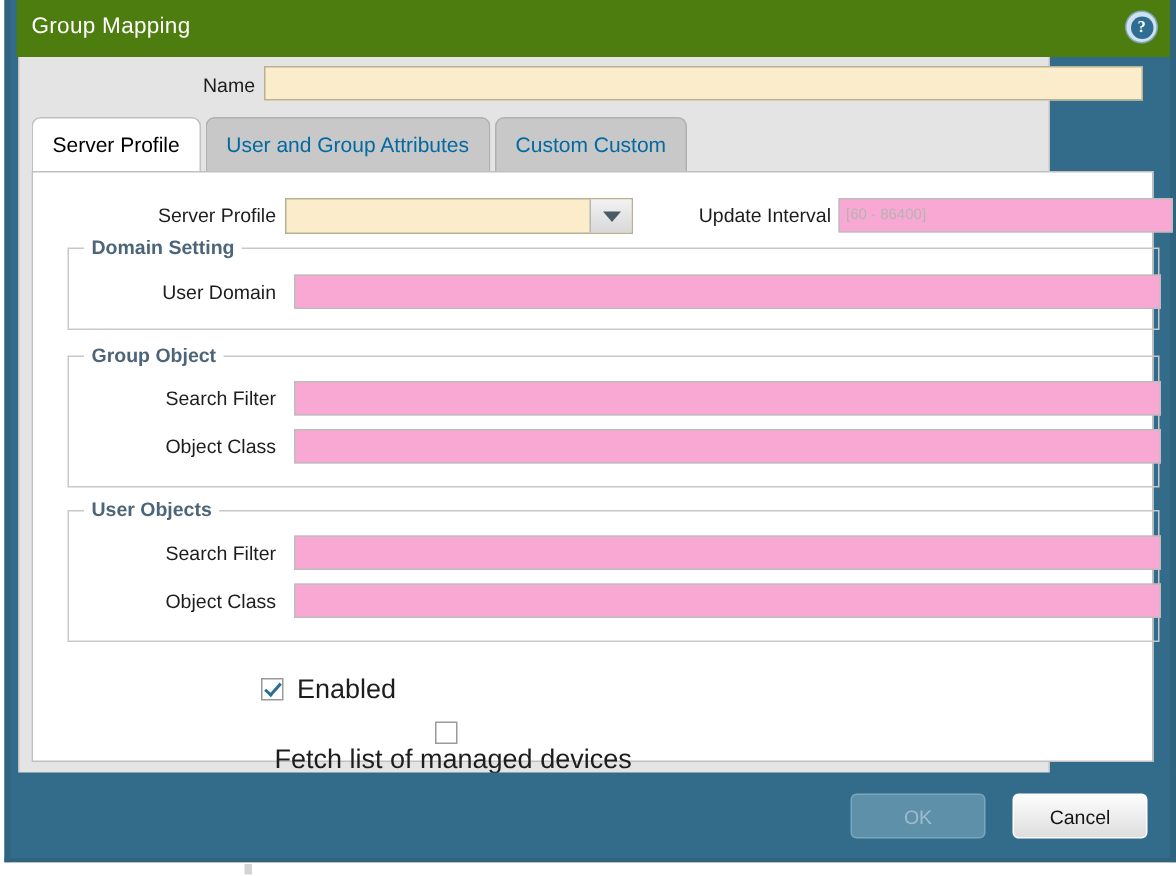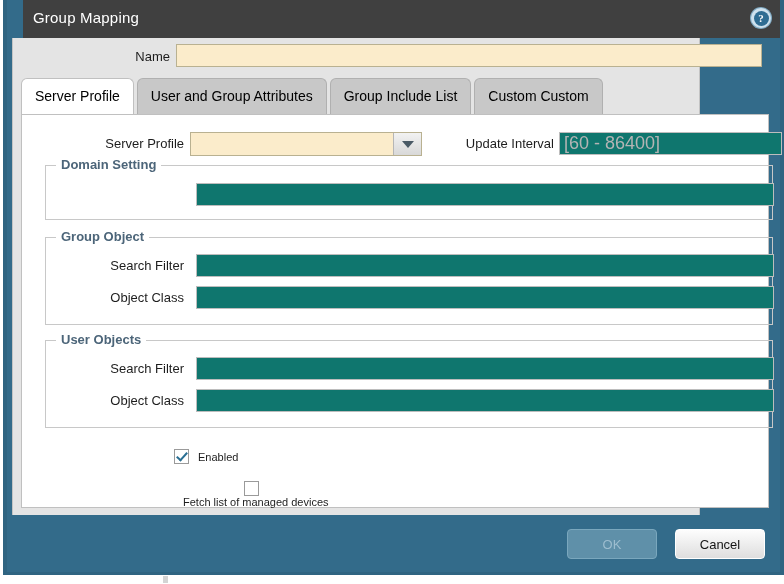--- a/index.html
+++ b/index.html
@@ -24,25 +24,25 @@
     background: #336b8a;
     box-sizing: border-box;
     border-left: 4px solid #2f6481;
     border-right: 4px solid #2f6481;
     border-top: 0;
     border-bottom: 3px solid #2f6481;
   }
 
   #titlebar {
     position: absolute;
-    left: 16px;
+    left: 4px;
     top: 0;
     right: 0;
     height: 38px;
-    background: #404040;
+    background: #4d7c0f;
   }
   #title-text {
     position: absolute;
     left: 10px;
     top: 9px;
     font-size: 15px;
     color: #ffffff;
     letter-spacing: .2px;
     white-space: nowrap;
   }
@@ -128,21 +128,21 @@
     width: 748px;
   }
   .tab {
     position: relative;
     float: left;
     height: 36px;
     line-height: 35px;
     padding: 0 13px;
     margin-right: 3px;
     font-size: 14px;
-    color: #000000;
+    color: #0369a1;
     background: #c8c8c8;
     border: 1px solid #b0b0b0;
     border-bottom: none;
     border-radius: 6px 6px 0 0;
     box-sizing: border-box;
     cursor: pointer;
     white-space: nowrap;
   }
   .tab.active {
     background: #ffffff;
@@ -175,23 +175,23 @@
     color: #1d1d1d;
     text-align: right;
     white-space: nowrap;
   }
   .txt {
     position: absolute;
     top: 3px;
     height: 23px;
     box-sizing: border-box;
     border: 1px solid #bdbdbd;
-    background: #0f766e;
+    background: #f9a8d4;
     font-family: "Liberation Sans", sans-serif;
-    font-size: 18px;
+    font-size: 10px;
     padding: 4px 4px;
     color: #1d1d1d;
     outline: none;
   }
   .txt::placeholder { color: #b4b4b4; }
 
   
   #sp-label { left: 0px; width: 152px; }
   #sp-select-wrap {
     position: absolute;
@@ -276,21 +276,21 @@
     left: 4px;
     top: 0px;
     width: 4px;
     height: 9px;
     border: solid #2a6f93;
     border-width: 0 2.4px 2.4px 0;
     transform: rotate(42deg);
   }
   .cb-label {
     margin-left: 9px;
-    font-size: 11px;
+    font-size: 18px;
     color: #1d1d1d;
     white-space: nowrap;
   }
 
   
   #footer {
     position: absolute;
     left: 0;
     bottom: 0;
     width: 100%;
@@ -357,23 +357,20 @@
       <div id="name-label">Name</div>
       <input id="name-input" type="text" value="" style="">
     </div>
 
     <div id="tabstrip">
       <div class="tab active">
         <span>Server Profile</span>
       </div>
       <div class="tab">
         <span>User and Group Attributes</span>
-      </div>
-      <div class="tab">
-        <span>Group Include List</span>
       </div>
       <div class="tab">
         <span>Custom Custom</span>
       </div>
     </div>
 
     <div id="tab-panel">
 
       <div class="form-row" style="position:absolute;left:10px;top:14px;width:728px;">
         <div class="form-label" id="sp-label">Server Profile</div>
@@ -383,20 +380,21 @@
             <span class="caret"></span>
           </span>
         </div>
         <div class="form-label" id="ui-label">Update Interval</div>
         <input class="txt" id="ui-input" type="text" placeholder="[60 - 86400]" style="">
       </div>
 
       <fieldset class="fs" style="left:10px;top:50px;width:728px;height:55px;">
         <div class="fs-legend">Domain Setting</div>
         <div class="form-row" style="position:absolute;left:10px;top:14px;width:706px;">
+          <div class="form-label">User Domain</div>
           <input class="txt" type="text" value="" style="">
         </div>
       </fieldset>
 
       <fieldset class="fs" style="left:10px;top:122px;width:728px;height:88px;">
         <div class="fs-legend">Group Object</div>
         <div class="form-row" style="position:absolute;left:10px;top:13px;width:706px;">
           <div class="form-label">Search Filter</div>
           <input class="txt" type="text" value="" style="">
         </div>

